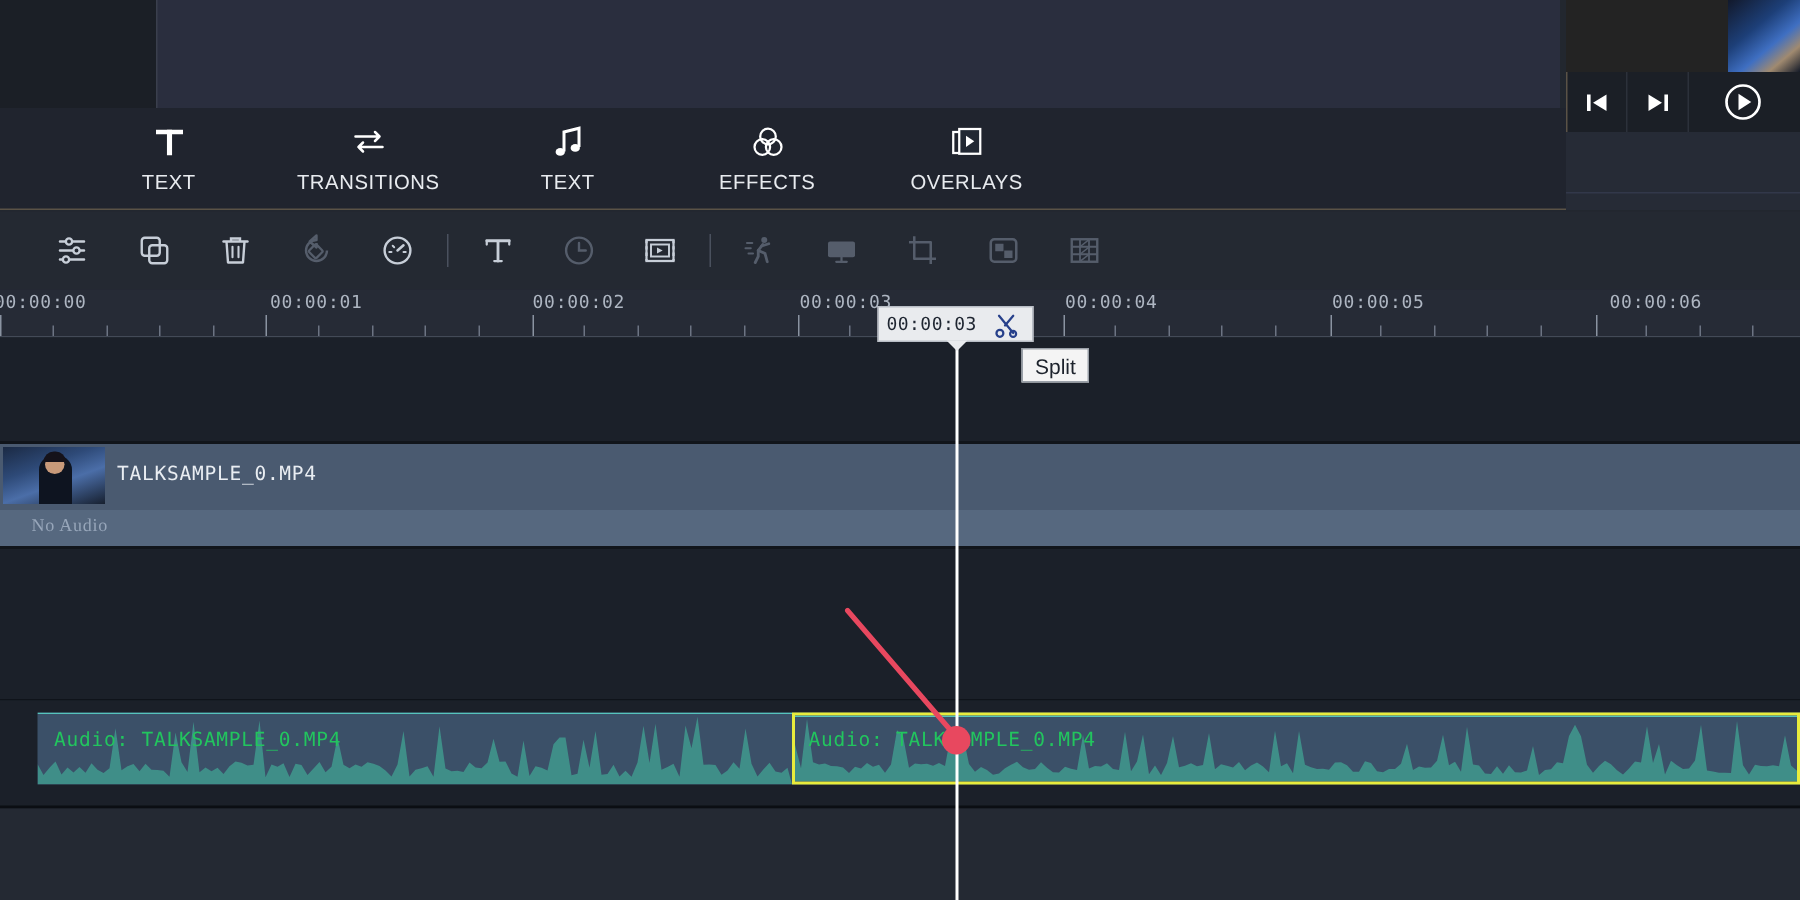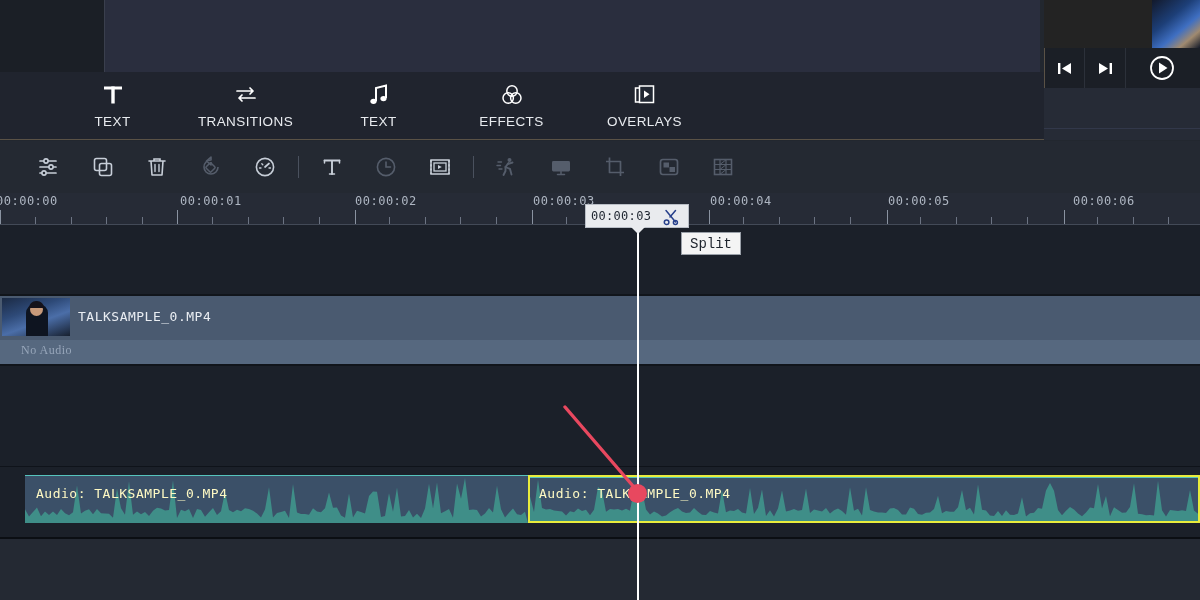--- a/index.html
+++ b/index.html
@@ -126,21 +126,21 @@
   .tl-sep-3 { position: absolute; left: 0; top: 241px; width: 1200px; height: 1px; background: #0f131a; }
 
   
   .audio-track { position: absolute; left: 0; top: 242px; width: 1200px; height: 70px; background: #1b2029; }
   .aclip {
     position: absolute; top: 8px; height: 48px; background: #3b5068; overflow: hidden;
   }
   .aclip-1 { left: 25px; width: 503px; }
   .aclip-2 { left: 528px; width: 672px; border: 2px solid #e8ec3c; }
   .aclip-label {
-    position: absolute; left: 11px; top: 11px; color: #fef9c3;
+    position: absolute; left: 11px; top: 11px; color: #22c55e;
     font-family: "DejaVu Sans Mono", monospace; font-size: 13px; letter-spacing: 0.5px; z-index: 3;
     white-space: nowrap;
   }
   .aclip-2 .aclip-label { left: 9px; top: 9px; }
   .wave { position: absolute; left: 0; bottom: 0; width: 100%; height: 100%; z-index: 2; }
   .aclip-topline { position: absolute; left: 0; top: 0; width: 100%; height: 1px; background: #56c4bd; z-index: 4; }
 
   .tl-sep-4 { position: absolute; left: 0; top: 312px; width: 1200px; height: 2px; background: #0b0e13; }
   .tl-bottom { position: absolute; left: 0; top: 314px; width: 1200px; height: 61px; background: #242933; }
 
@@ -163,21 +163,21 @@
     color: #1e2530; font-family: "DejaVu Sans Mono", monospace; font-size: 12px;
     margin-left: 5px; letter-spacing: 0.3px;
   }
   .playhead-scissors { position: absolute; right: 8px; top: 3px; color: #27408b; }
 
   
   .split-tip {
     position: absolute; left: 681px; top: 232px; height: 23px; padding: 0 8px;
     background: #f4f4f4; border: 1px solid #9aa0a8; z-index: 46;
     display: flex; align-items: center;
-    color: #1d232c; font-size: 14px; font-family: Liberation Mono, monospace;
+    color: #1d232c; font-size: 14px;
   }
 
   
   .callout {
     position: absolute; left: 356px; top: 366px; width: 216px; height: 47px;
     background: #e8485f; z-index: 50; display: flex; align-items: center; justify-content: center;
   }
   .callout-text { color: #ffffff; font-size: 16px; white-space: nowrap; }
   .callout-line {
     position: absolute; left: 563px; top: 405px; width: 90px; height: 95px; z-index: 49;

